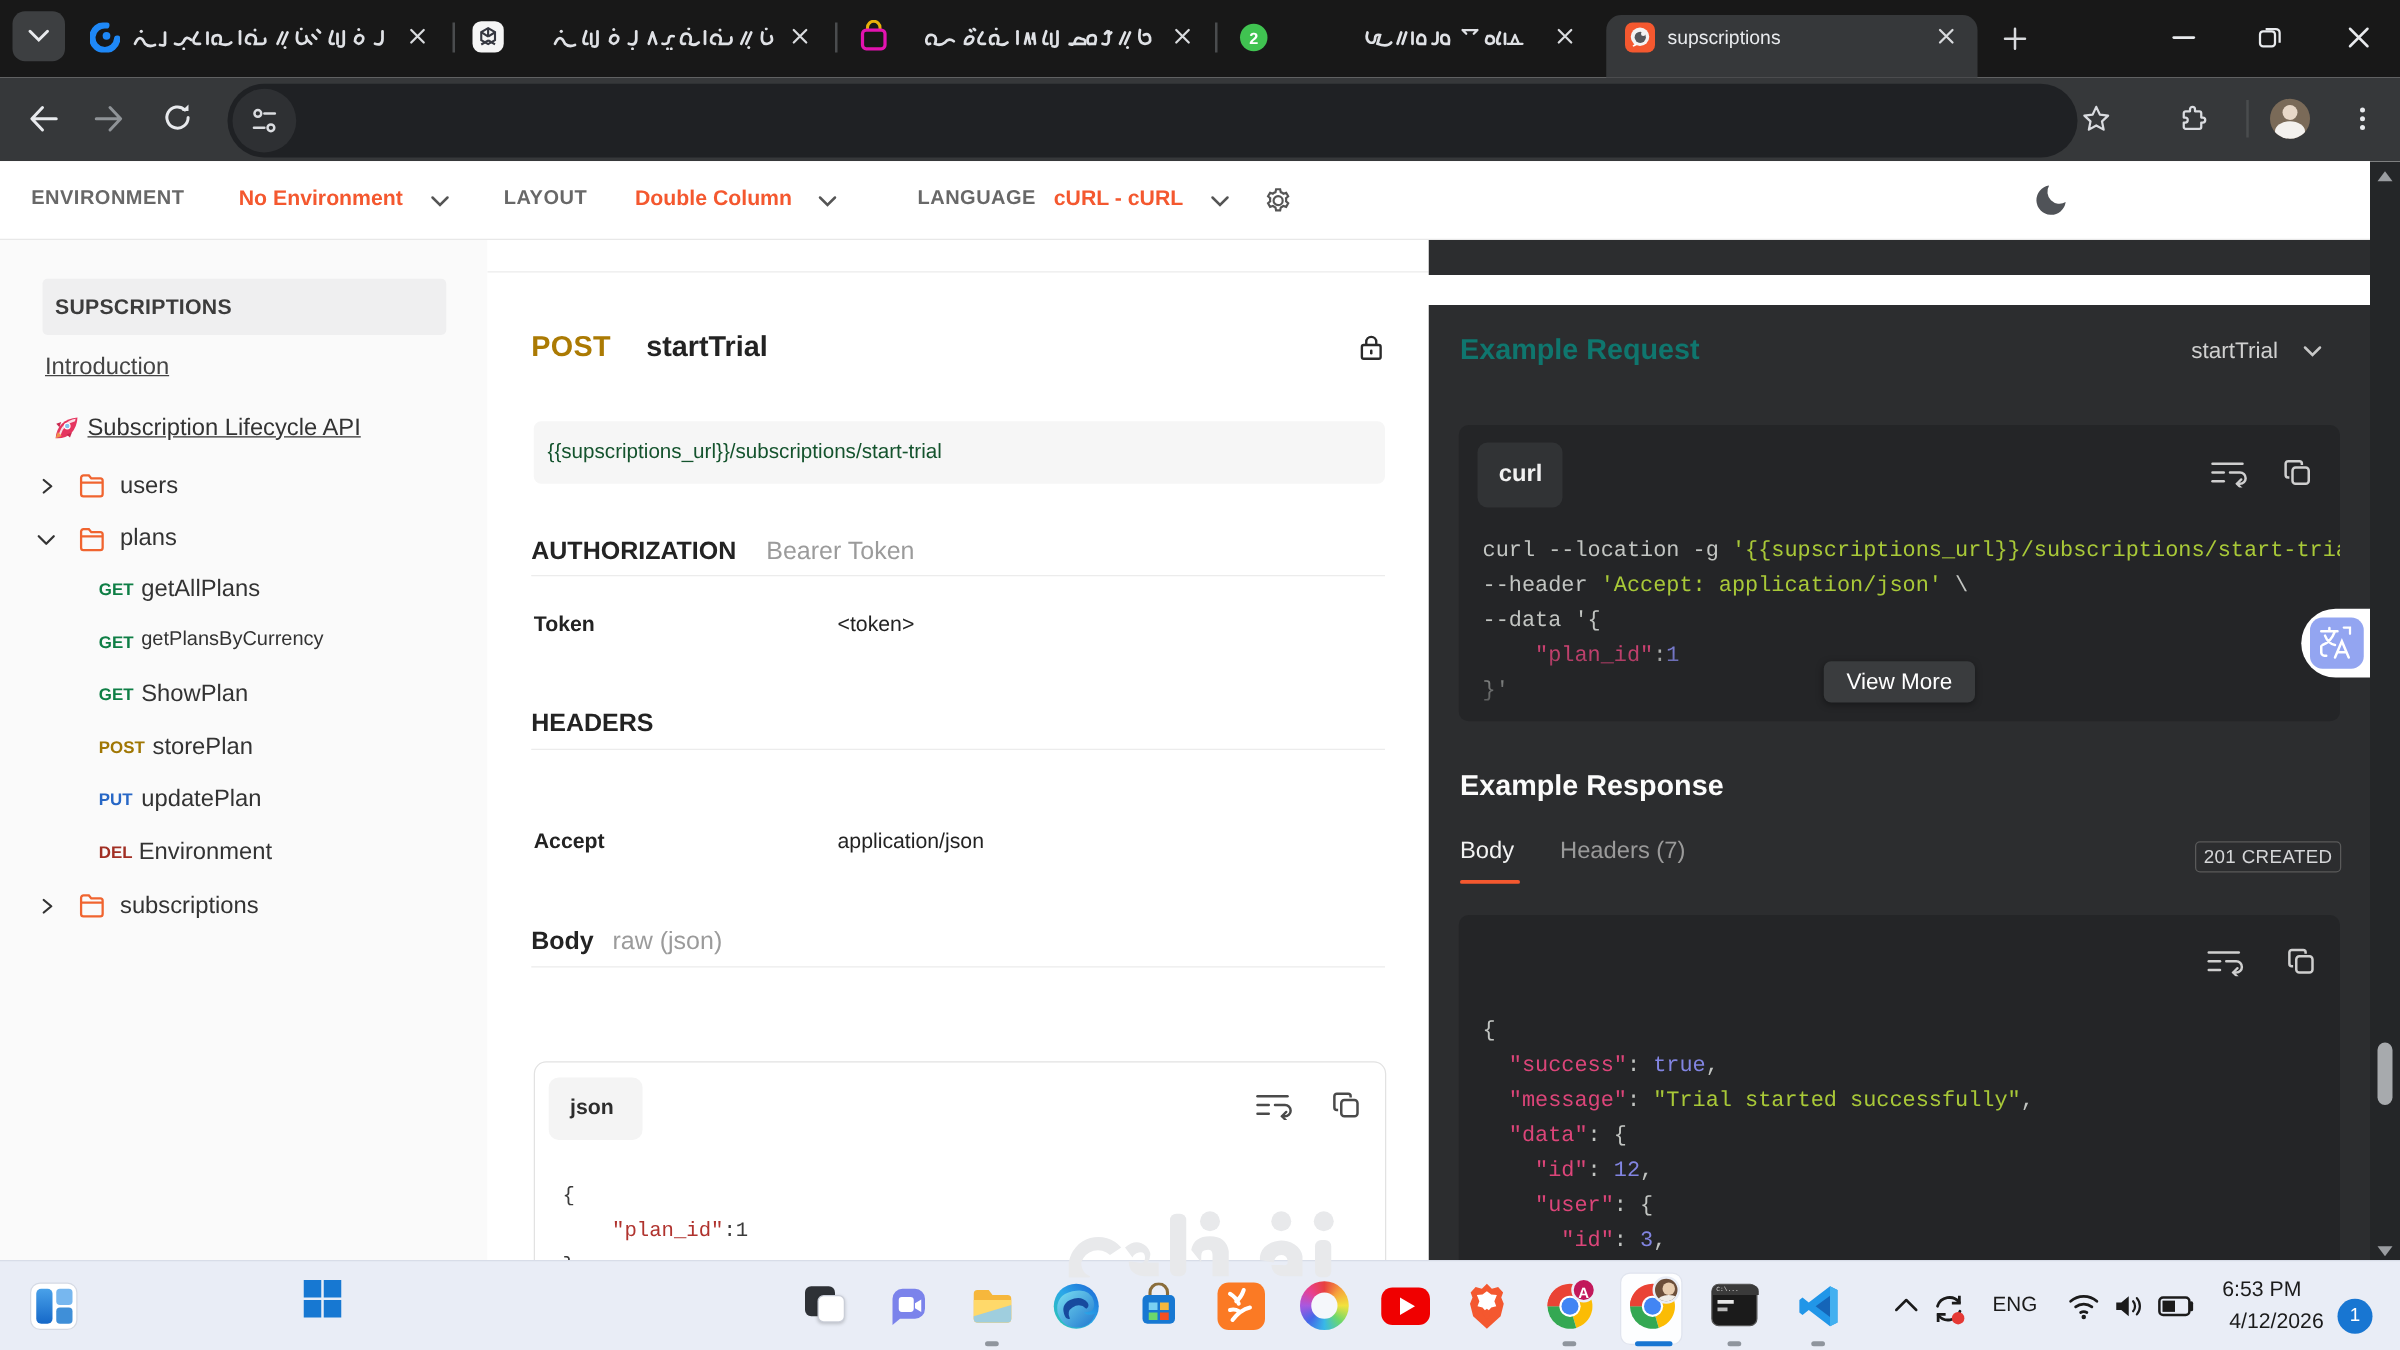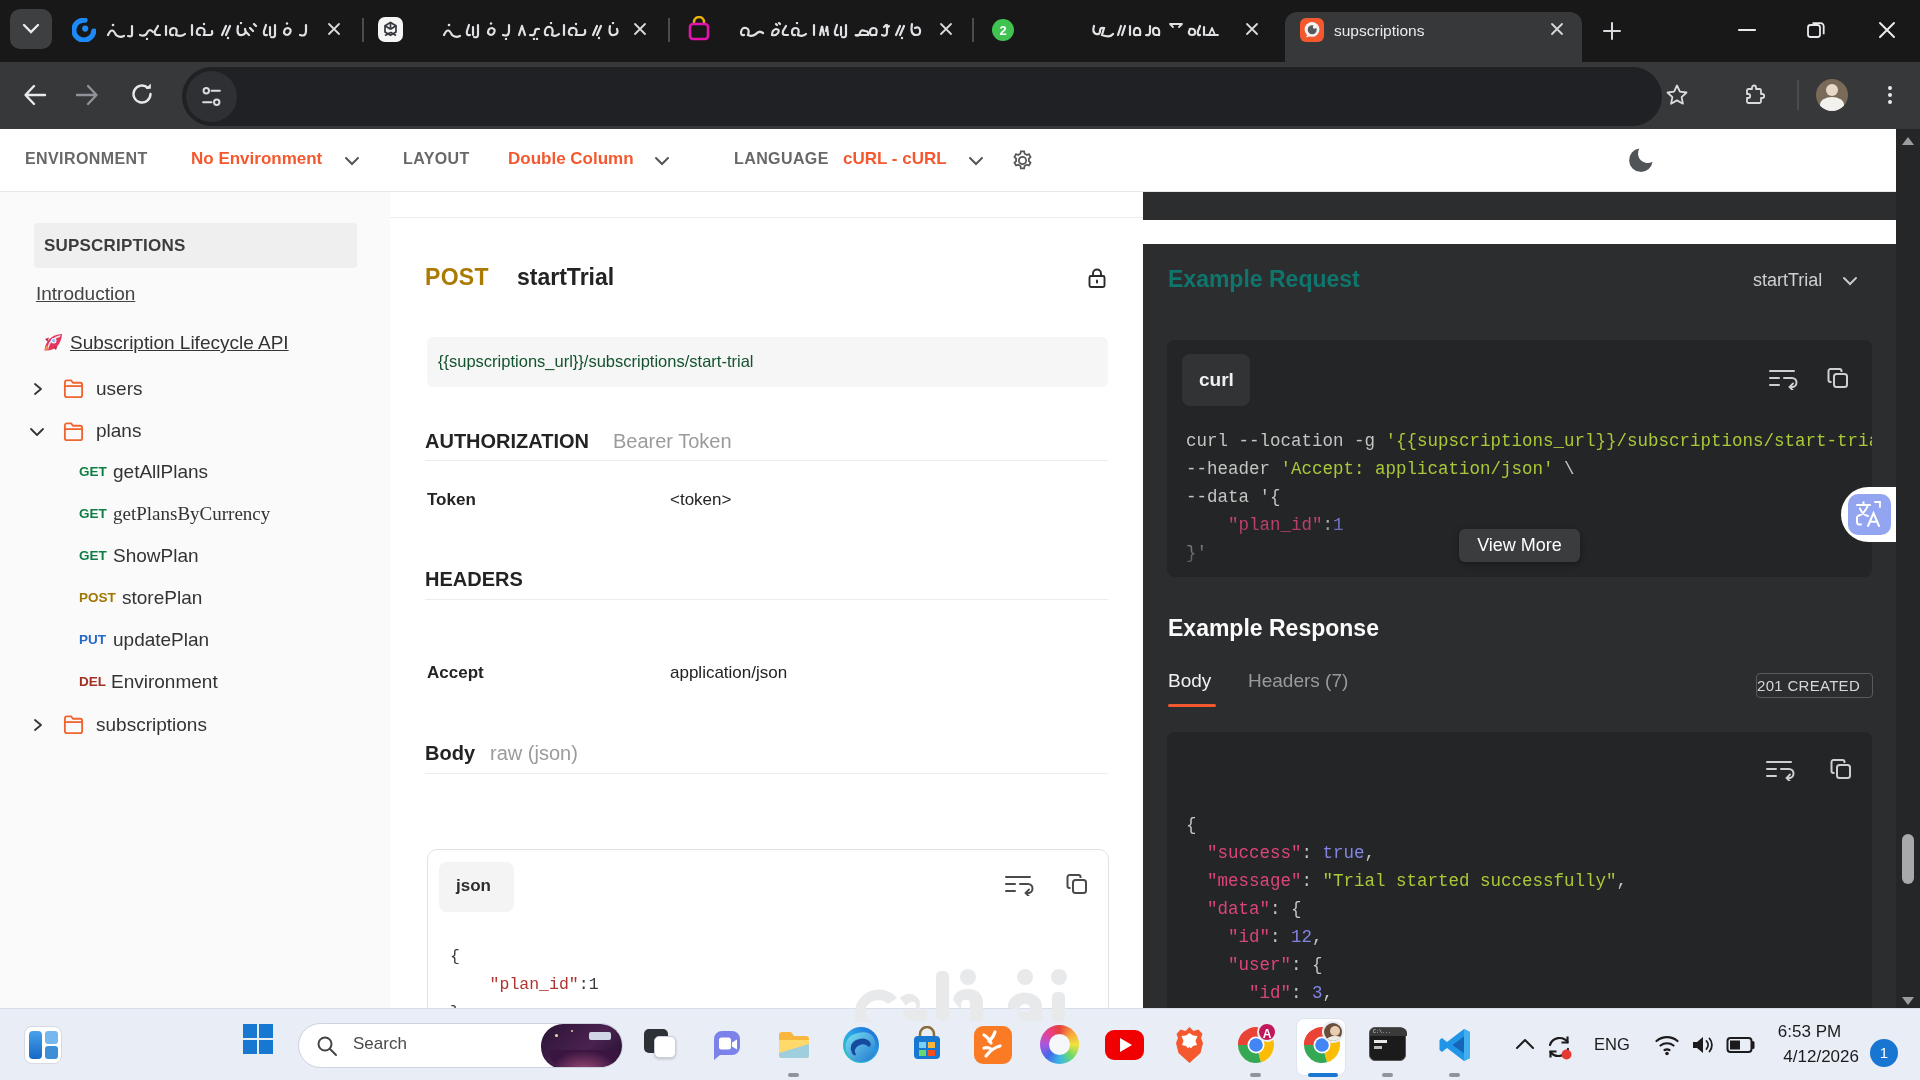--- a/index.html
+++ b/index.html
@@ -285,21 +285,21 @@
         <path d="M2 4 L8 10 L14 4" stroke="#333" stroke-width="1.8" fill="none" stroke-linecap="round" stroke-linejoin="round"></path>
       </svg>
   <svg class="abs" style="left:62px;top:228px;" width="23" height="23" viewBox="0 0 24 24">
         <path d="M3 5.5 a2 2 0 0 1 2 -2 h4.5 l2 2.5 H19 a2 2 0 0 1 2 2 v11 a2 2 0 0 1 -2 2 H5 a2 2 0 0 1 -2 -2 z" fill="none" stroke="#f0642f" stroke-width="1.9"></path>
         <path d="M3 9.5 h18" stroke="#f0642f" stroke-width="1.9"></path>
       </svg>
   <div class="abs" style="left:96px;top:228px;font-size:19px;color:#333;">plans</div>
   <div class="abs" style="left:79px;top:272px;font-size:13.5px;font-weight:bold;color:#0e7e45;">GET</div>
   <div class="abs" style="left:113px;top:269px;font-size:19px;color:#333;">getAllPlans</div>
   <div class="abs" style="left:79px;top:314px;font-size:13.5px;font-weight:bold;color:#0e7e45;">GET</div>
-  <div class="abs" style="left:113px;top:311px;font-size:19px;color:#333;font-family:Liberation Serif, serif;">getPlansByCurrency</div>
+  <div class="abs" style="left:113px;top:311px;font-size:16px;color:#333;">getPlansByCurrency</div>
   <div class="abs" style="left:79px;top:356px;font-size:13.5px;font-weight:bold;color:#0e7e45;">GET</div>
   <div class="abs" style="left:113px;top:353px;font-size:19px;color:#333;">ShowPlan</div>
   <div class="abs" style="left:79px;top:398px;font-size:13.5px;font-weight:bold;color:#a07704;">POST</div>
   <div class="abs" style="left:122px;top:395px;font-size:19px;color:#333;">storePlan</div>
   <div class="abs" style="left:79px;top:440px;font-size:13.5px;font-weight:bold;color:#2767c6;">PUT</div>
   <div class="abs" style="left:113px;top:437px;font-size:19px;color:#333;">updatePlan</div>
   <div class="abs" style="left:79px;top:482px;font-size:13.5px;font-weight:bold;color:#a12f24;">DEL</div>
   <div class="abs" style="left:111px;top:479px;font-size:19px;color:#333;">Environment</div>
 
   <svg class="abs" style="left:31px;top:526px;" width="14" height="14" viewBox="0 0 14 14">
@@ -403,21 +403,21 @@
             <path d="M20 32 l5.5 -13 5.5 13 m-9 -4.2 h7.2"></path>
             <path d="M9 23 v5 a2.5 2.5 0 0 0 2.5 2.5 h1.5"></path>
             <path d="M27 8 h5 v5" stroke-width="1.8"></path>
           </g>
         </svg>
   </div>
   <div class="abs" style="left:25px;top:423px;font-size:23px;font-weight:bold;color:#fbfbfb;">Example Response</div>
   <div class="abs" style="left:25px;top:478px;font-size:19px;color:#f2f2f2;">Body</div>
   <div class="abs" style="left:25px;top:512px;width:48px;height:3px;background:#f4582f;border-radius:2px;"></div>
   <div class="abs" style="left:105px;top:478px;font-size:19px;color:#9a9a9a;">Headers (7)</div>
-  <div class="abs" style="left:613px;top:481px;width:117px;height:25px;border:1px solid #5a5a5a;border-radius:4px;text-align:left;line-height:24px;font-size:15px;color:#d5d6d8;letter-spacing:.3px;">201 CREATED</div>
+  <div class="abs" style="left:613px;top:481px;width:117px;height:25px;border:1px solid #5a5a5a;border-radius:4px;text-align:center;line-height:24px;font-size:15px;color:#d5d6d8;letter-spacing:.3px;">201 CREATED</div>
 
   <div class="abs" style="left:24px;top:540px;width:705px;height:290px;background:#242527;border-radius:8px;overflow:hidden;">
     <svg class="abs" style="left:598px;top:27px;" width="30" height="22" viewBox="0 0 30 22">
           <g stroke="#cfcfcf" stroke-width="2" fill="none" stroke-linecap="round">
             <path d="M2 3 h24"></path>
             <path d="M2 10 h9"></path>
             <path d="M16 10 h8 a4.5 4.5 0 0 1 0 9 h-2"></path>
             <path d="M25 15.5 l-3.5 3.5 3.5 3.5" stroke-width="1.8"></path>
             <path d="M2 17 h9"></path>
           </g>
@@ -456,33 +456,20 @@
     <div class="abs" style="left:20px;top:19px;width:13px;height:13px;background:#3f8fd8;border-radius:3px;"></div>
   </div>
 
   <div class="abs" style="left:243px;top:15px;width:30px;height:30px;">
     <div class="abs" style="left:0;top:0;width:14px;height:14px;background:#1778d2;"></div>
     <div class="abs" style="left:16px;top:0;width:14px;height:14px;background:#1778d2;"></div>
     <div class="abs" style="left:0;top:16px;width:14px;height:14px;background:#1778d2;"></div>
     <div class="abs" style="left:16px;top:16px;width:14px;height:14px;background:#1778d2;"></div>
   </div>
 
-  <div class="abs" style="left:298px;top:14px;width:325px;height:45px;background:#fff;border:1px solid #ccd2de;border-radius:23px;overflow:hidden;">
-    <svg class="abs" style="left:17px;top:11px;" width="22" height="22" viewBox="0 0 22 22">
-        <circle cx="9" cy="9" r="6.5" fill="none" stroke="#444" stroke-width="2"></circle>
-        <path d="M14 14 L20 20" stroke="#444" stroke-width="2" stroke-linecap="round"></path>
-      </svg>
-    <div class="abs" style="left:54px;top:10px;font-size:17px;color:#4a4a4a;">Search</div>
-    <div class="abs" style="left:242px;top:0;width:83px;height:45px;background:linear-gradient(135deg,#2a1436,#4b2250 55%,#1b0e2a);border-radius:22px;">
-      <div class="abs" style="left:8px;top:26px;width:70px;height:19px;background:radial-gradient(ellipse at 50% 120%, #a54f7c, #3a1540 70%);border-radius:0 0 20px 20px;"></div>
-      <div class="abs" style="left:48px;top:8px;width:22px;height:8px;background:#cfd6e6;border-radius:2px;"></div>
-      <div class="abs" style="left:14px;top:10px;width:3px;height:3px;background:#e8d9a8;border-radius:50%;"></div>
-      <div class="abs" style="left:30px;top:6px;width:2px;height:2px;background:#e8d9a8;border-radius:50%;"></div>
-    </div>
-  </div>
 
   <div class="abs" style="left:641px;top:17px;width:38px;height:38px;">
     <div class="abs" style="left:3px;top:3px;width:24px;height:24px;background:#2e3136;border-radius:5px;"></div>
     <div class="abs" style="left:13px;top:10px;width:22px;height:22px;background:#fff;border:1px solid #caced8;border-radius:5px;box-shadow:0 1px 3px rgba(0,0,0,.2);"></div>
   </div>
 
   <div class="abs" style="left:708px;top:17px;width:38px;height:38px;">
     <svg width="38" height="38" viewBox="0 0 38 38">
         <path d="M6 13 a8 8 0 0 1 8 -8 h10 a8 8 0 0 1 8 8 v8 a8 8 0 0 1 -8 8 h-12 l-6 5 z" fill="#7b83eb"></path>
         <path d="M11 14 a2.5 2.5 0 0 1 2.5 -2.5 h7 A2.5 2.5 0 0 1 23 14 v7 a2.5 2.5 0 0 1 -2.5 2.5 h-7 A2.5 2.5 0 0 1 11 21 z M24 16.5 l5 -3 v10 l-5 -3 z" fill="#fff"></path>

